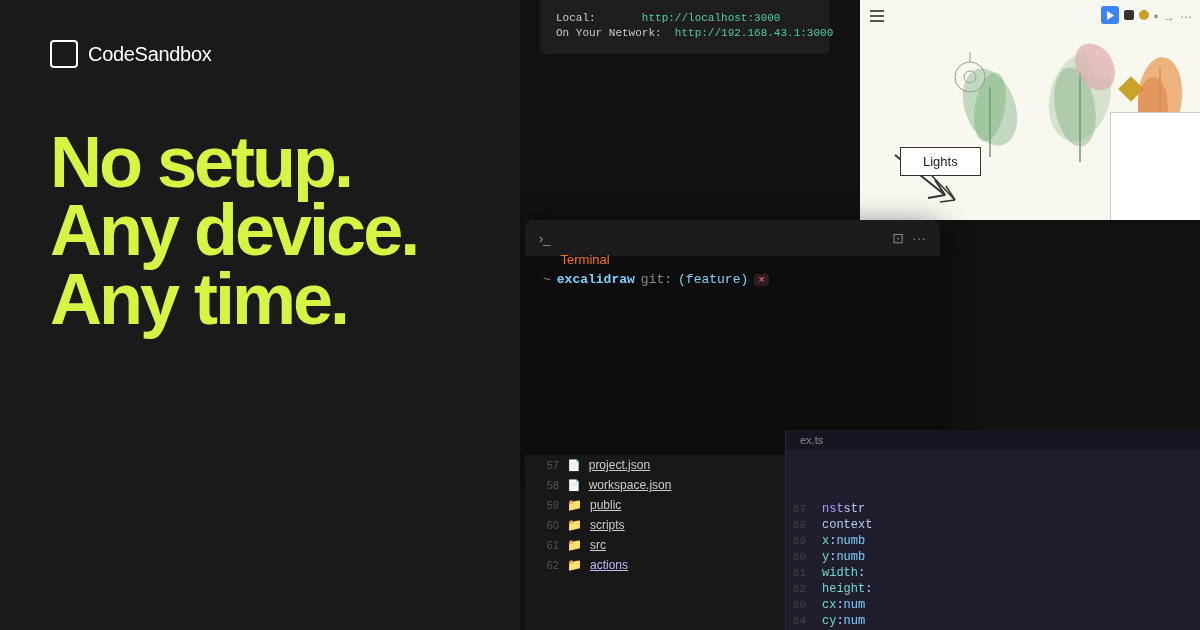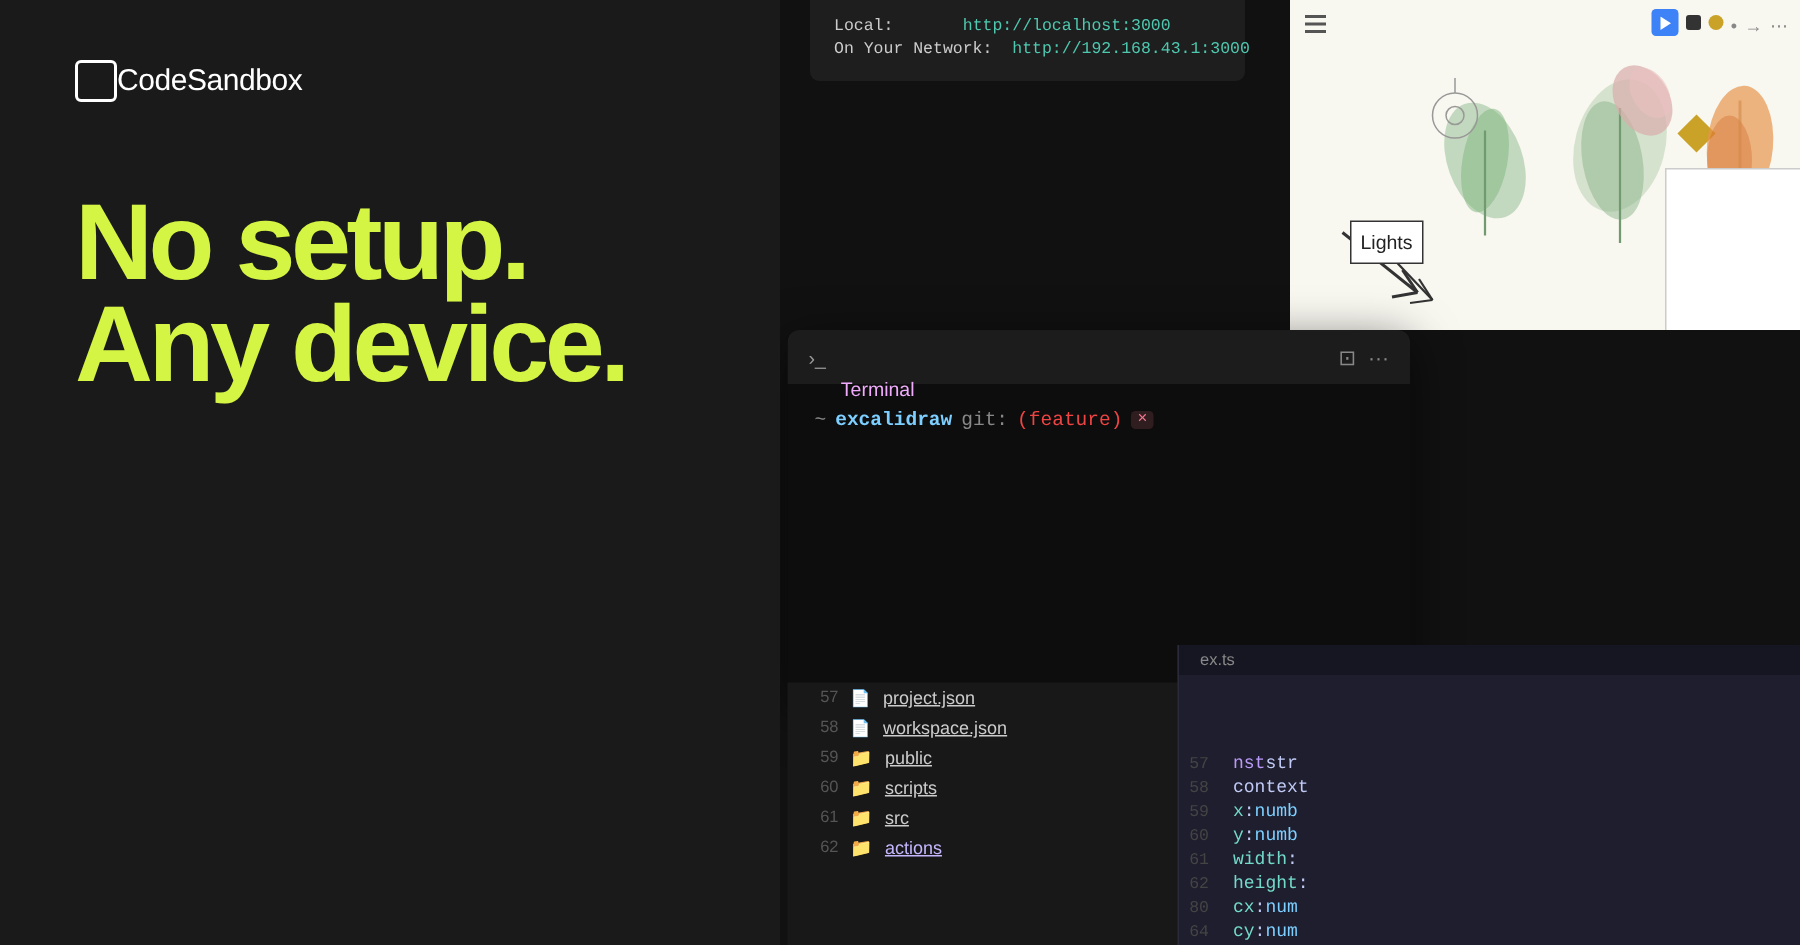--- a/index.html
+++ b/index.html
@@ -23,20 +23,21 @@
       background-color: #1a1a1a;
       display: flex;
       flex-direction: column;
       justify-content: flex-start;
       padding: 40px 50px;
     }
 
     .logo-container {
       display: flex;
       align-items: center;
+      gap: 10px;
       margin-bottom: 60px;
     }
 
     .logo-icon {
       width: 28px;
       height: 28px;
       border: 2.5px solid #ffffff;
       border-radius: 4px;
       position: relative;
       flex-shrink: 0;
@@ -148,21 +149,21 @@
       right: 0;
       bottom: 0;
     }
 
     .lights-box {
       position: absolute;
       top: 95px;
       left: 20px;
       background: white;
       border: 1.5px solid #333;
-      padding: 6px 6px;
+      padding: 6px 22px;
       font-size: 13px;
       color: #222;
       font-family: sans-serif;
     }
 
     
     .diamond-shape {
       position: absolute;
       top: 28px;
       right: 60px;
@@ -239,21 +240,21 @@
       gap: 8px;
     }
 
     .terminal-icon {
       color: #999;
       font-size: 13px;
       margin-right: 2px;
     }
 
     .terminal-title {
-      color: #f0abfc;
+      color: #f97316;
       font-size: 13px;
       flex: 1;
       margin-top: 43px;
     }
 
     .terminal-actions {
       display: flex;
       gap: 8px;
       align-items: center;
     }
@@ -283,21 +284,21 @@
     .prompt-dir {
       color: #7dcfff;
       font-weight: bold;
     }
 
     .prompt-git {
       color: #888;
     }
 
     .prompt-branch {
-      color: #ef4444;
+      color: #7dd3fc;
     }
 
     .prompt-close {
       color: #f7768e;
       background: rgba(247,118,142,0.15);
       border-radius: 3px;
       padding: 0 4px;
       font-size: 11px;
     }
 
@@ -410,20 +411,21 @@
 <body>
 
 <div class="hero-section">
   <div class="logo-container">
     <div class="logo-icon"></div>
     <span class="logo-text">CodeSandbox</span>
   </div>
   <div class="hero-headline">
     <div>No setup.</div>
     <div>Any device.</div>
+    <div>Any time.</div>
   </div>
 </div>
 
 <div class="right-section">
 
   <div class="dev-server-window">
     <div class="dev-server-line">
       <span>Local:</span>&nbsp;&nbsp;&nbsp;&nbsp;&nbsp;&nbsp;
       <span class="dev-server-url">http://localhost:3000</span>
     </div>

